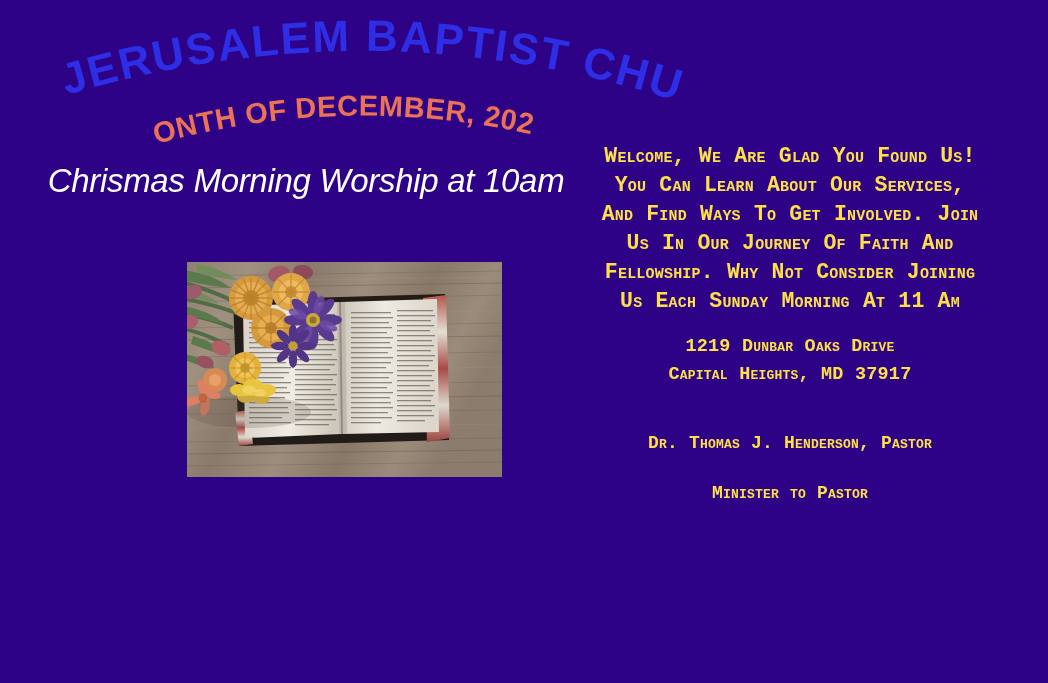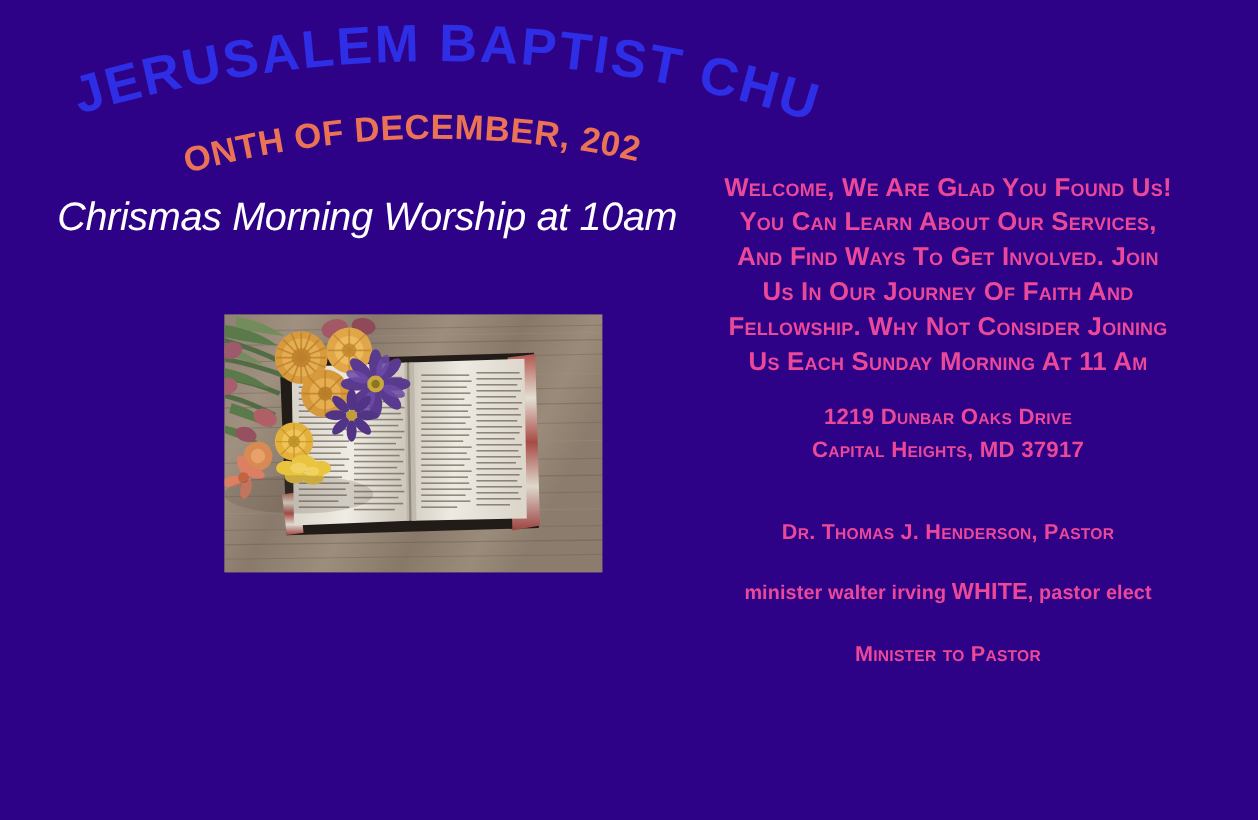--- a/index.html
+++ b/index.html
@@ -98,22 +98,22 @@
   
   #right-col {
     position: absolute;
     left: 600px;
     top: 142px;
     width: 380px;
     text-align: center;
   }
 
   .smallcaps {
-    font-family: Liberation Sans, sans-serif;
-    color: #ec4899;
+    font-family: Liberation Mono, monospace;
+    color: #fde047;
     font-variant: small-caps;
     font-weight: 600;
   }
 
   #welcome-text {
     font-size: 21.5px;
     line-height: 1.345;
     letter-spacing: 0.2px;
   }
 
@@ -494,22 +494,19 @@
 
     <div id="welcome-text" class="smallcaps">Welcome, We Are Glad You Found Us! You Can Learn About Our Services, And Find Ways To Get Involved. Join Us In Our Journey Of Faith And Fellowship. Why Not Consider Joining Us Each Sunday Morning At 11 Am</div>
 
     <div id="address-block">
       <div class="smallcaps">1219 Dunbar Oaks Drive</div>
       <div class="smallcaps">Capital Heights, MD 37917</div>
     </div>
 
     <div id="pastor-line" class="smallcaps">Dr. Thomas J. Henderson, Pastor</div>
 
-    <div id="pastor-elect-line" class="smallcaps">
-      <span>minister walter irving </span><span class="emph">WHITE</span><span>, pastor elect</span>
-    </div>
 
     <div id="assistant-block">
       <div class="smallcaps">Minister to Pastor</div>
     </div>
 
   </div>
 </div>
 
 </body></html>

